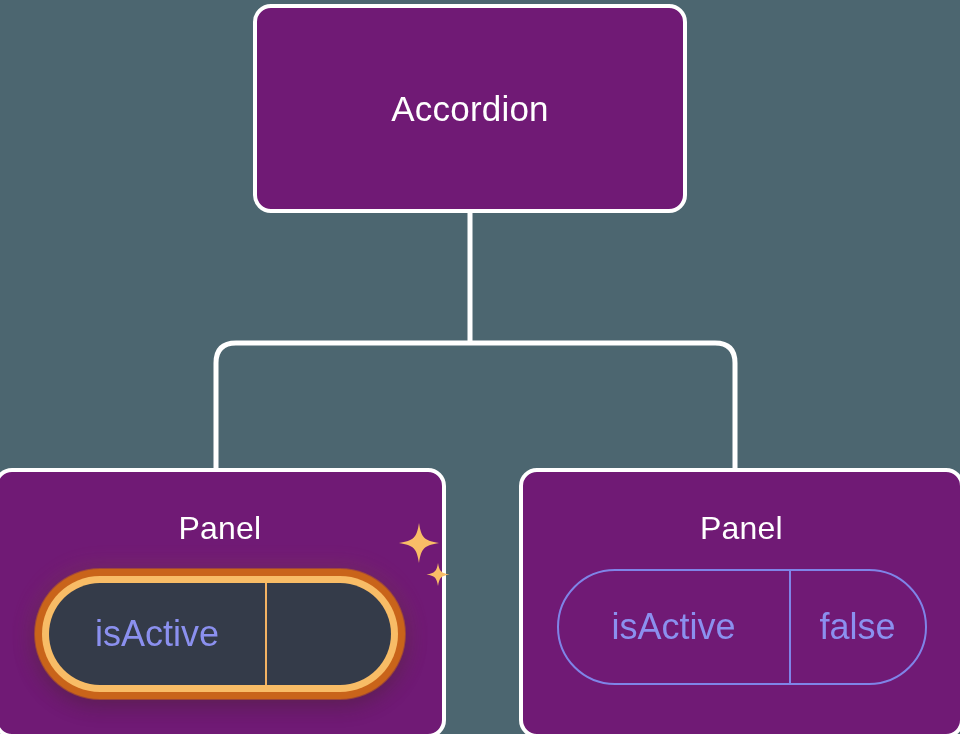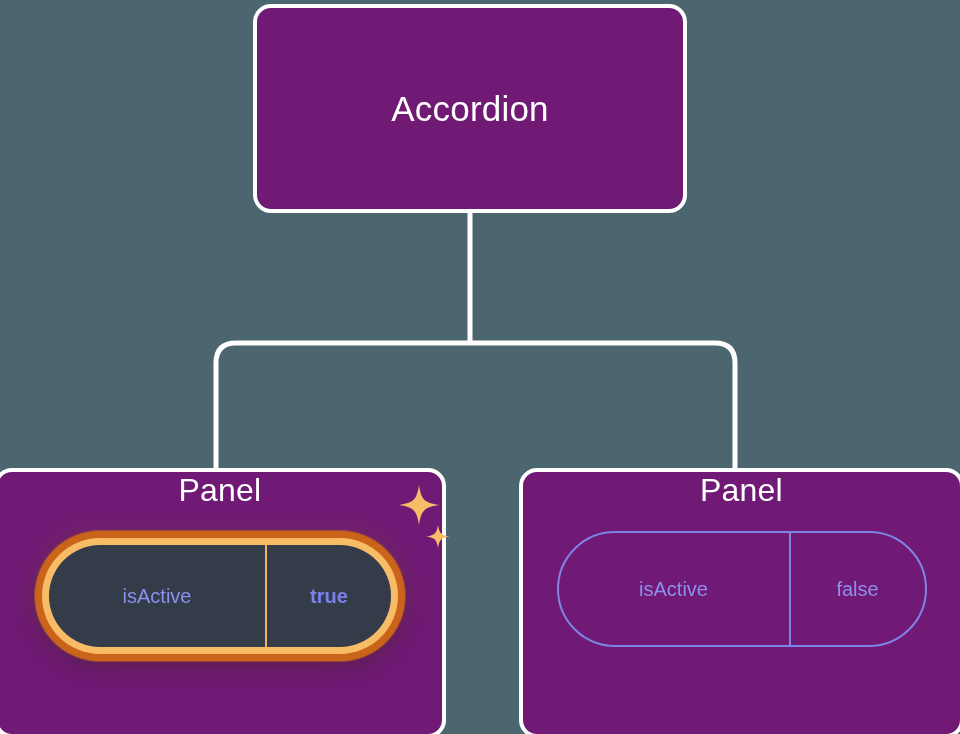--- a/index.html
+++ b/index.html
@@ -65,40 +65,41 @@
     width: 452px;
   }
   .node-panel-right {
     left: 519px;
     width: 445px;
   }
   .node-title-panel {
     color: #ffffff;
     font-size: 32px;
     font-weight: 400;
+    margin-top: 38px;
     letter-spacing: 0.2px;
   }
 
   
   .pill-wrap {
     position: relative;
     margin-top: 22px;
   }
   .pill {
     display: flex;
     align-items: stretch;
     border-radius: 999px;
     box-sizing: border-box;
     overflow: hidden;
   }
   .pill-cell {
     display: flex;
     align-items: center;
     justify-content: center;
-    font-size: 20px;
+    font-size: 36px;
     box-sizing: border-box;
   }
 
   
   .pill-plain {
     width: 370px;
     height: 116px;
     border: 2px solid #7f84e8;
   }
   .pill-plain .pill-cell {
@@ -179,21 +180,20 @@
   </div>
 
   <div class="node node-panel node-panel-left">
     <span class="node-title-panel">Panel</span>
 
     <div class="pill-wrap">
       <div class="pill-hl-outer">
         <div class="pill-hl-mid">
           <div class="pill-hl-inner pill">
             <div class="pill-cell pill-cell-key">isActive</div>
-            <div class="pill-cell pill-cell-val">true</div>
           </div>
         </div>
       </div>
 
       <svg class="sparkles" viewBox="0 0 62 72" width="62" height="72" aria-hidden="true">
         <path d="M30 2 C32.2 16.6 35.4 19.8 50 22 C35.4 24.2 32.2 27.4 30 42 C27.8 27.4 24.6 24.2 10 22 C24.6 19.8 27.8 16.6 30 2 Z" fill="#f9bd67"></path>
         <path d="M49 42 C50.3 50.3 52.2 52.2 60.5 53.5 C52.2 54.8 50.3 56.7 49 65 C47.7 56.7 45.8 54.8 37.5 53.5 C45.8 52.2 47.7 50.3 49 42 Z" fill="#f9bd67"></path>
       </svg>
     </div>
   </div>

